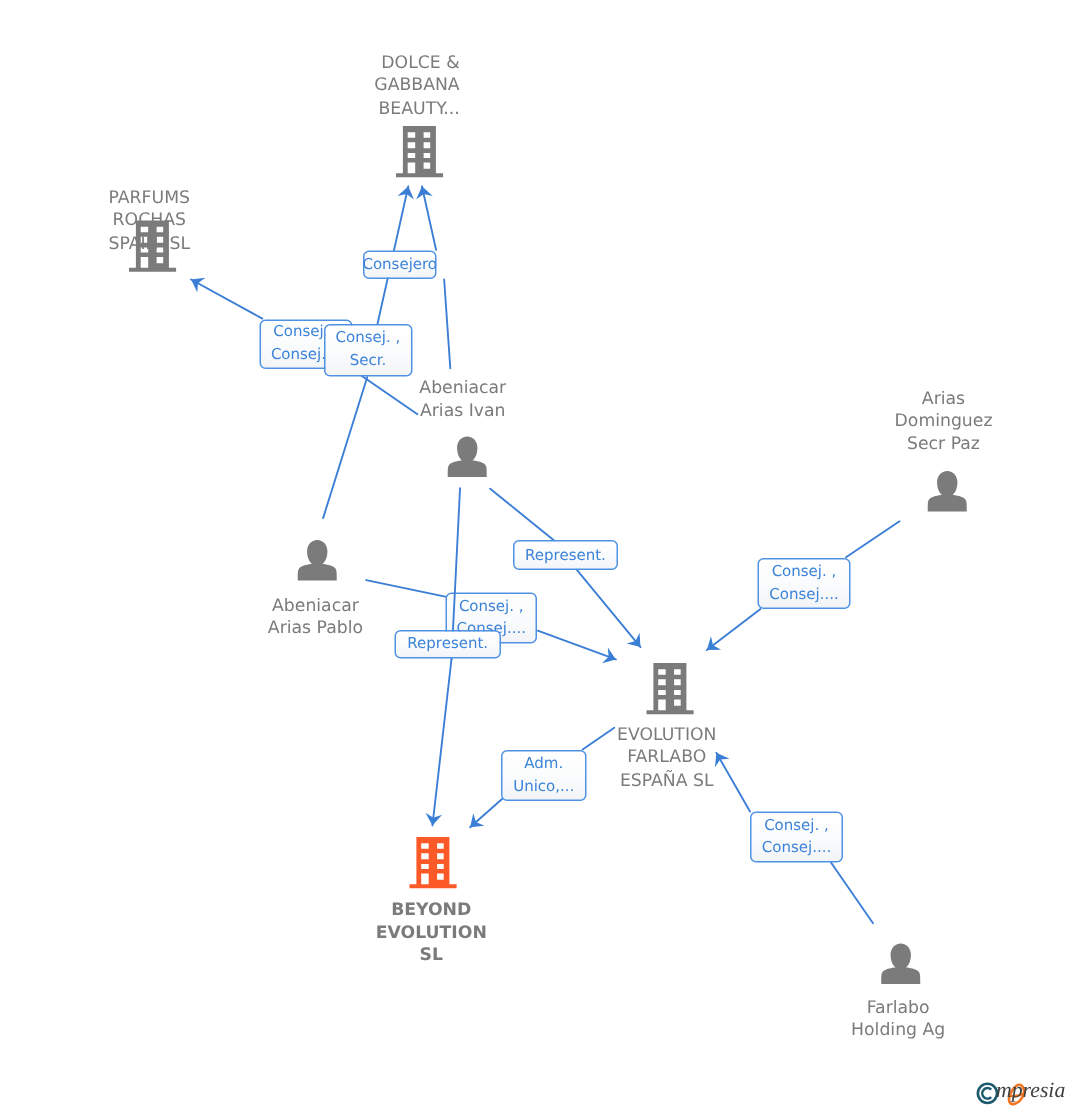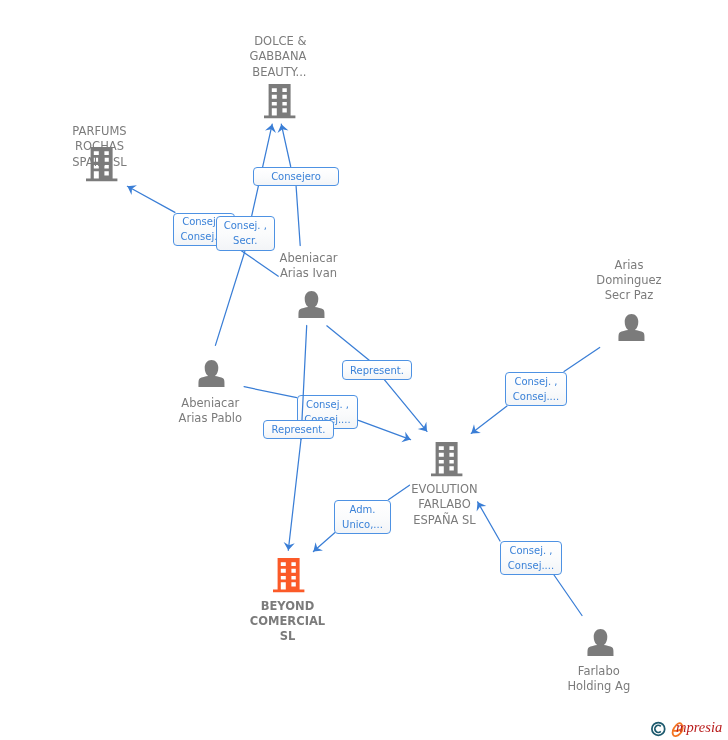--- a/index.html
+++ b/index.html
@@ -39,26 +39,26 @@
     text-align: center;
     box-sizing: border-box;
     display: flex;
     flex-direction: column;
     align-items: center;
     justify-content: center;
     white-space: pre;
   }
   #watermark { position: absolute; left: 648px; top: 714px; width:80px; height:26px; }
   #watermark .brand {
-    position:absolute; left:28px; top:3.5px;
+    position:absolute; left:16px; top:3.5px;
     font-family: "Liberation Serif", serif;
     font-style: italic;
     font-size: 14.5px;
     line-height: 18px;
-    color: #b91c1c;
+    color: #404040;
     white-space: pre;
   }
 </style>
 </head>
 <body>
 
 <div id="stack">
   <div id="edgelayers">
       <svg viewBox="0 0 728 740" width="728" height="740" style="z-index: 0;">
         <line x1="278.3" y1="276.2" x2="234.5" y2="246" stroke="#3a7ed6" stroke-width="1.25" stroke-linecap="round"></line>
@@ -72,21 +72,21 @@
         <line x1="251.7" y1="215.8" x2="272.2" y2="124.2" stroke="#3a7ed6" stroke-width="1.25" stroke-linecap="round"></line>
         <path d="M0,0 L-7.8,5.6 L-5.2,0 L-7.8,-5.6 Z" transform="translate(272.2,124.2) rotate(-77.38512289248929)" fill="#3a7ed6"></path>
       </svg>
       <div class="edge-label" style="left: 215.8px; top: 215.5px; width: 59px; height: 35px; z-index: 3;">Consej. ,
 Secr.</div>
       <svg viewBox="0 0 728 740" width="728" height="740" style="z-index: 4;">
         <line x1="300.2" y1="245.5" x2="296.1" y2="186.3" stroke="#3a7ed6" stroke-width="1.25" stroke-linecap="round"></line>
         <line x1="290.7" y1="166.5" x2="281.3" y2="124.2" stroke="#3a7ed6" stroke-width="1.25" stroke-linecap="round"></line>
         <path d="M0,0 L-7.8,5.6 L-5.2,0 L-7.8,-5.6 Z" transform="translate(281.3,124.2) rotate(-102.52880770915151)" fill="#3a7ed6"></path>
       </svg>
-      <div class="edge-label" style="left: 253px; top: 167px; width: 86px; height: 19px; z-index: 5;">Consejero</div>
+      <div class="edge-label" style="left: 242px; top: 167px; width: 49px; height: 19px; z-index: 5;">Consejero</div>
       <svg viewBox="0 0 728 740" width="728" height="740" style="z-index: 6;">
         <line x1="326.8" y1="325.8" x2="369.2" y2="360.2" stroke="#3a7ed6" stroke-width="1.25" stroke-linecap="round"></line>
         <line x1="384.3" y1="379.6" x2="427" y2="431.4" stroke="#3a7ed6" stroke-width="1.25" stroke-linecap="round"></line>
         <path d="M0,0 L-7.8,5.6 L-5.2,0 L-7.8,-5.6 Z" transform="translate(427,431.4) rotate(50.50041147020189)" fill="#3a7ed6"></path>
       </svg>
       <div class="edge-label" style="left: 342px; top: 360px; width: 70px; height: 20px; z-index: 7;">Represent.</div>
       <svg viewBox="0 0 728 740" width="728" height="740" style="z-index: 8;">
         <line x1="244.1" y1="386.7" x2="296.8" y2="397.7" stroke="#3a7ed6" stroke-width="1.25" stroke-linecap="round"></line>
         <line x1="358.5" y1="420.4" x2="410.6" y2="439.6" stroke="#3a7ed6" stroke-width="1.25" stroke-linecap="round"></line>
         <path d="M0,0 L-7.8,5.6 L-5.2,0 L-7.8,-5.6 Z" transform="translate(410.6,439.6) rotate(20.229955560258393)" fill="#3a7ed6"></path>
@@ -164,21 +164,21 @@
 Arias Ivan</div>
       <div class="node-label" style="left: 210.3px; top: 395.5px;">Abeniacar
 Arias Pablo</div>
       <div class="node-label" style="left: 629px; top: 257.5px;">Arias
 Dominguez
 Secr Paz</div>
       <div class="node-label" style="left: 444.5px; top: 482px;">EVOLUTION
 FARLABO
 ESPAÑA SL</div>
       <div class="node-label" style="left: 287.5px; top: 598.5px; font-weight: bold;">BEYOND
-COMERCIAL
+EVOLUTION
 SL</div>
       <div class="node-label" style="left: 598.8px; top: 664px;">Farlabo
 Holding Ag</div>
     </div>
 </div>
 
 <div id="watermark">
   <svg width="80" height="26" viewBox="0 0 80 26" xmlns="http://www.w3.org/2000/svg">
     <g fill="none" stroke="#1d5a6e">
       <circle cx="10.3" cy="14.9" r="6.4" stroke-width="1.75"></circle>

